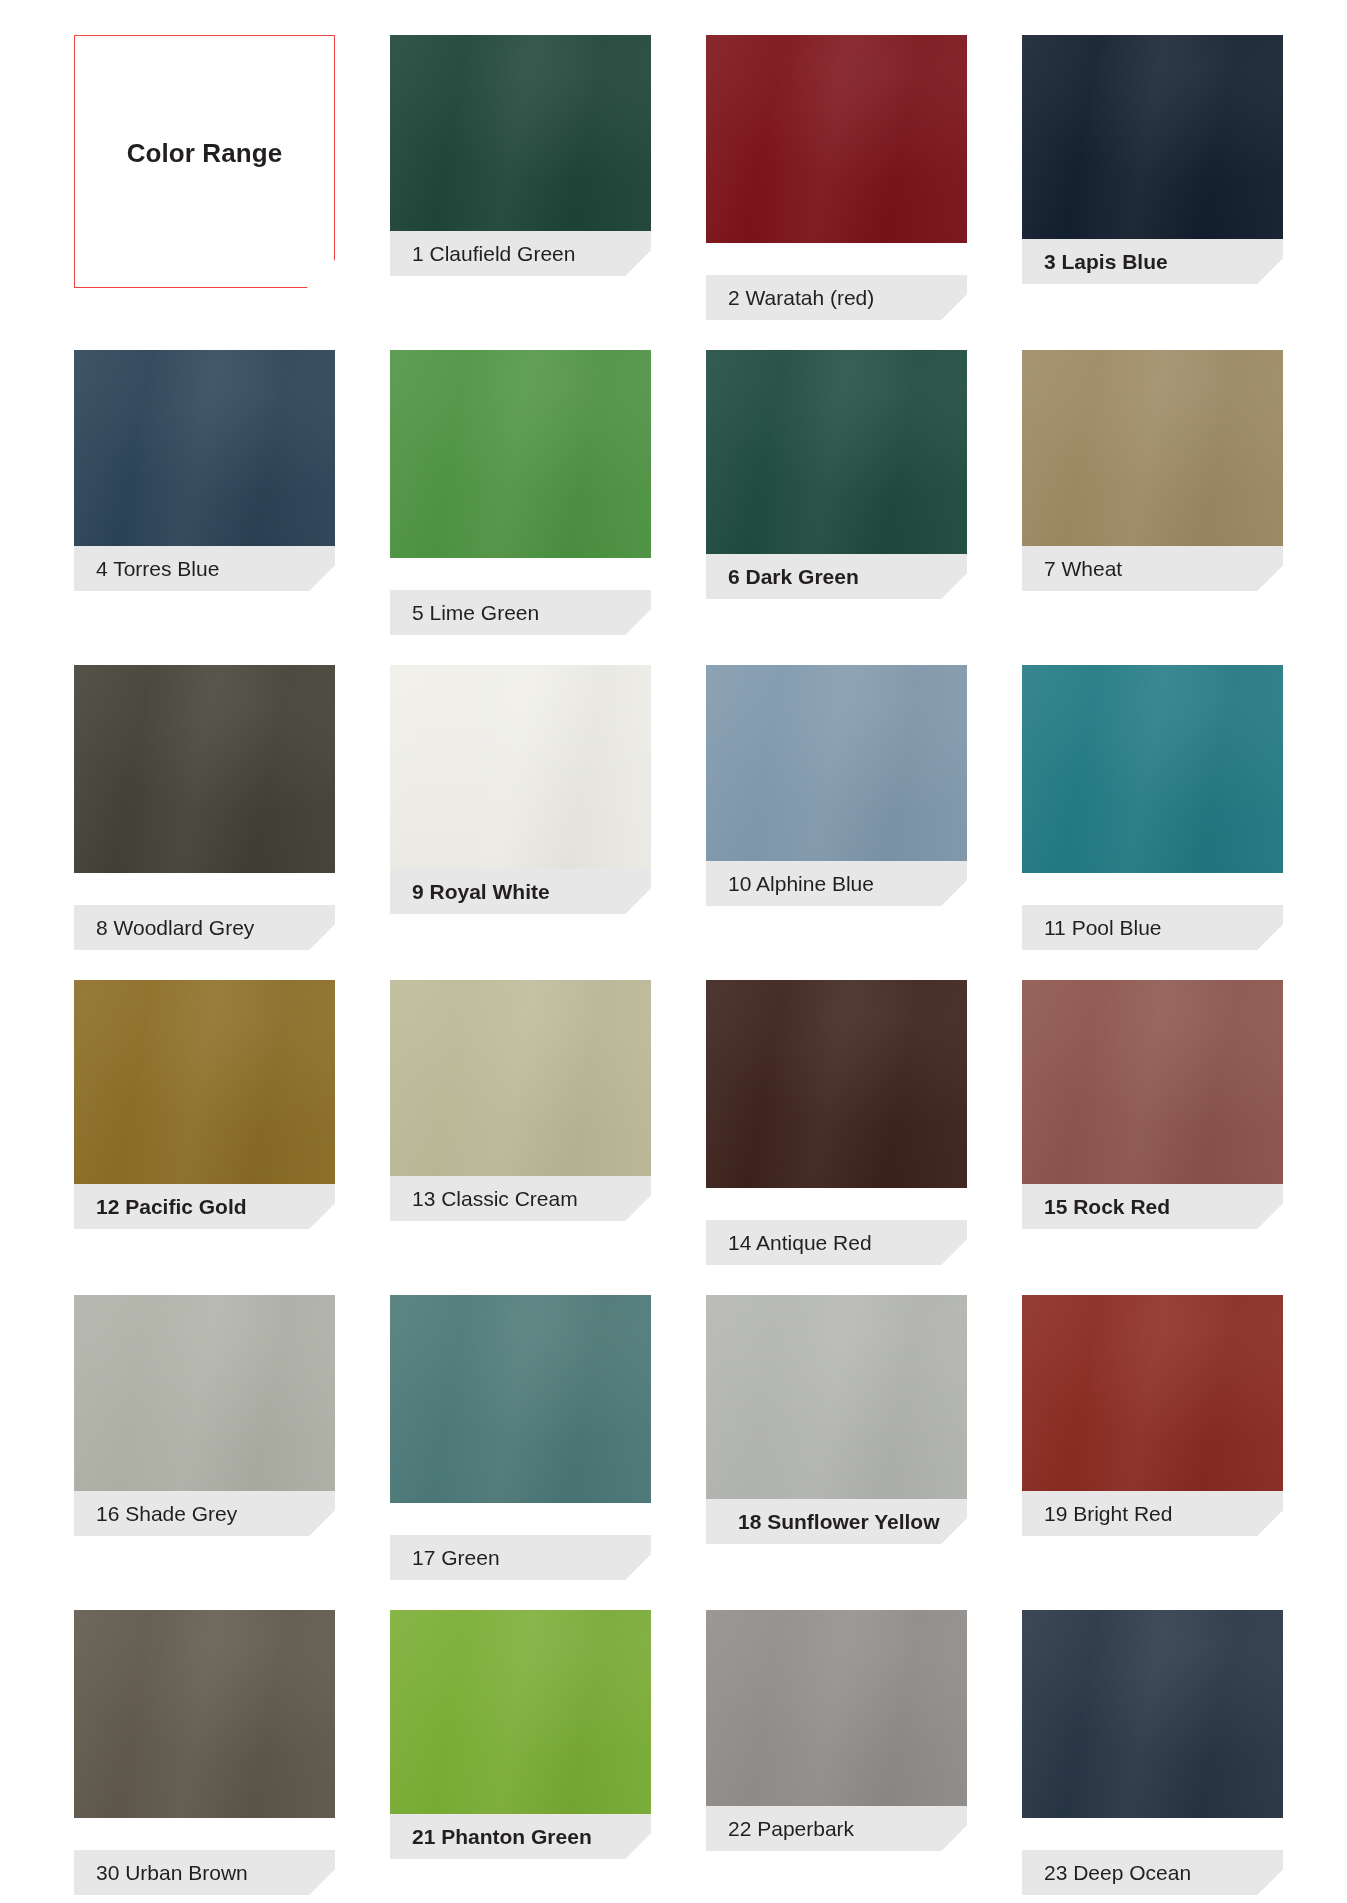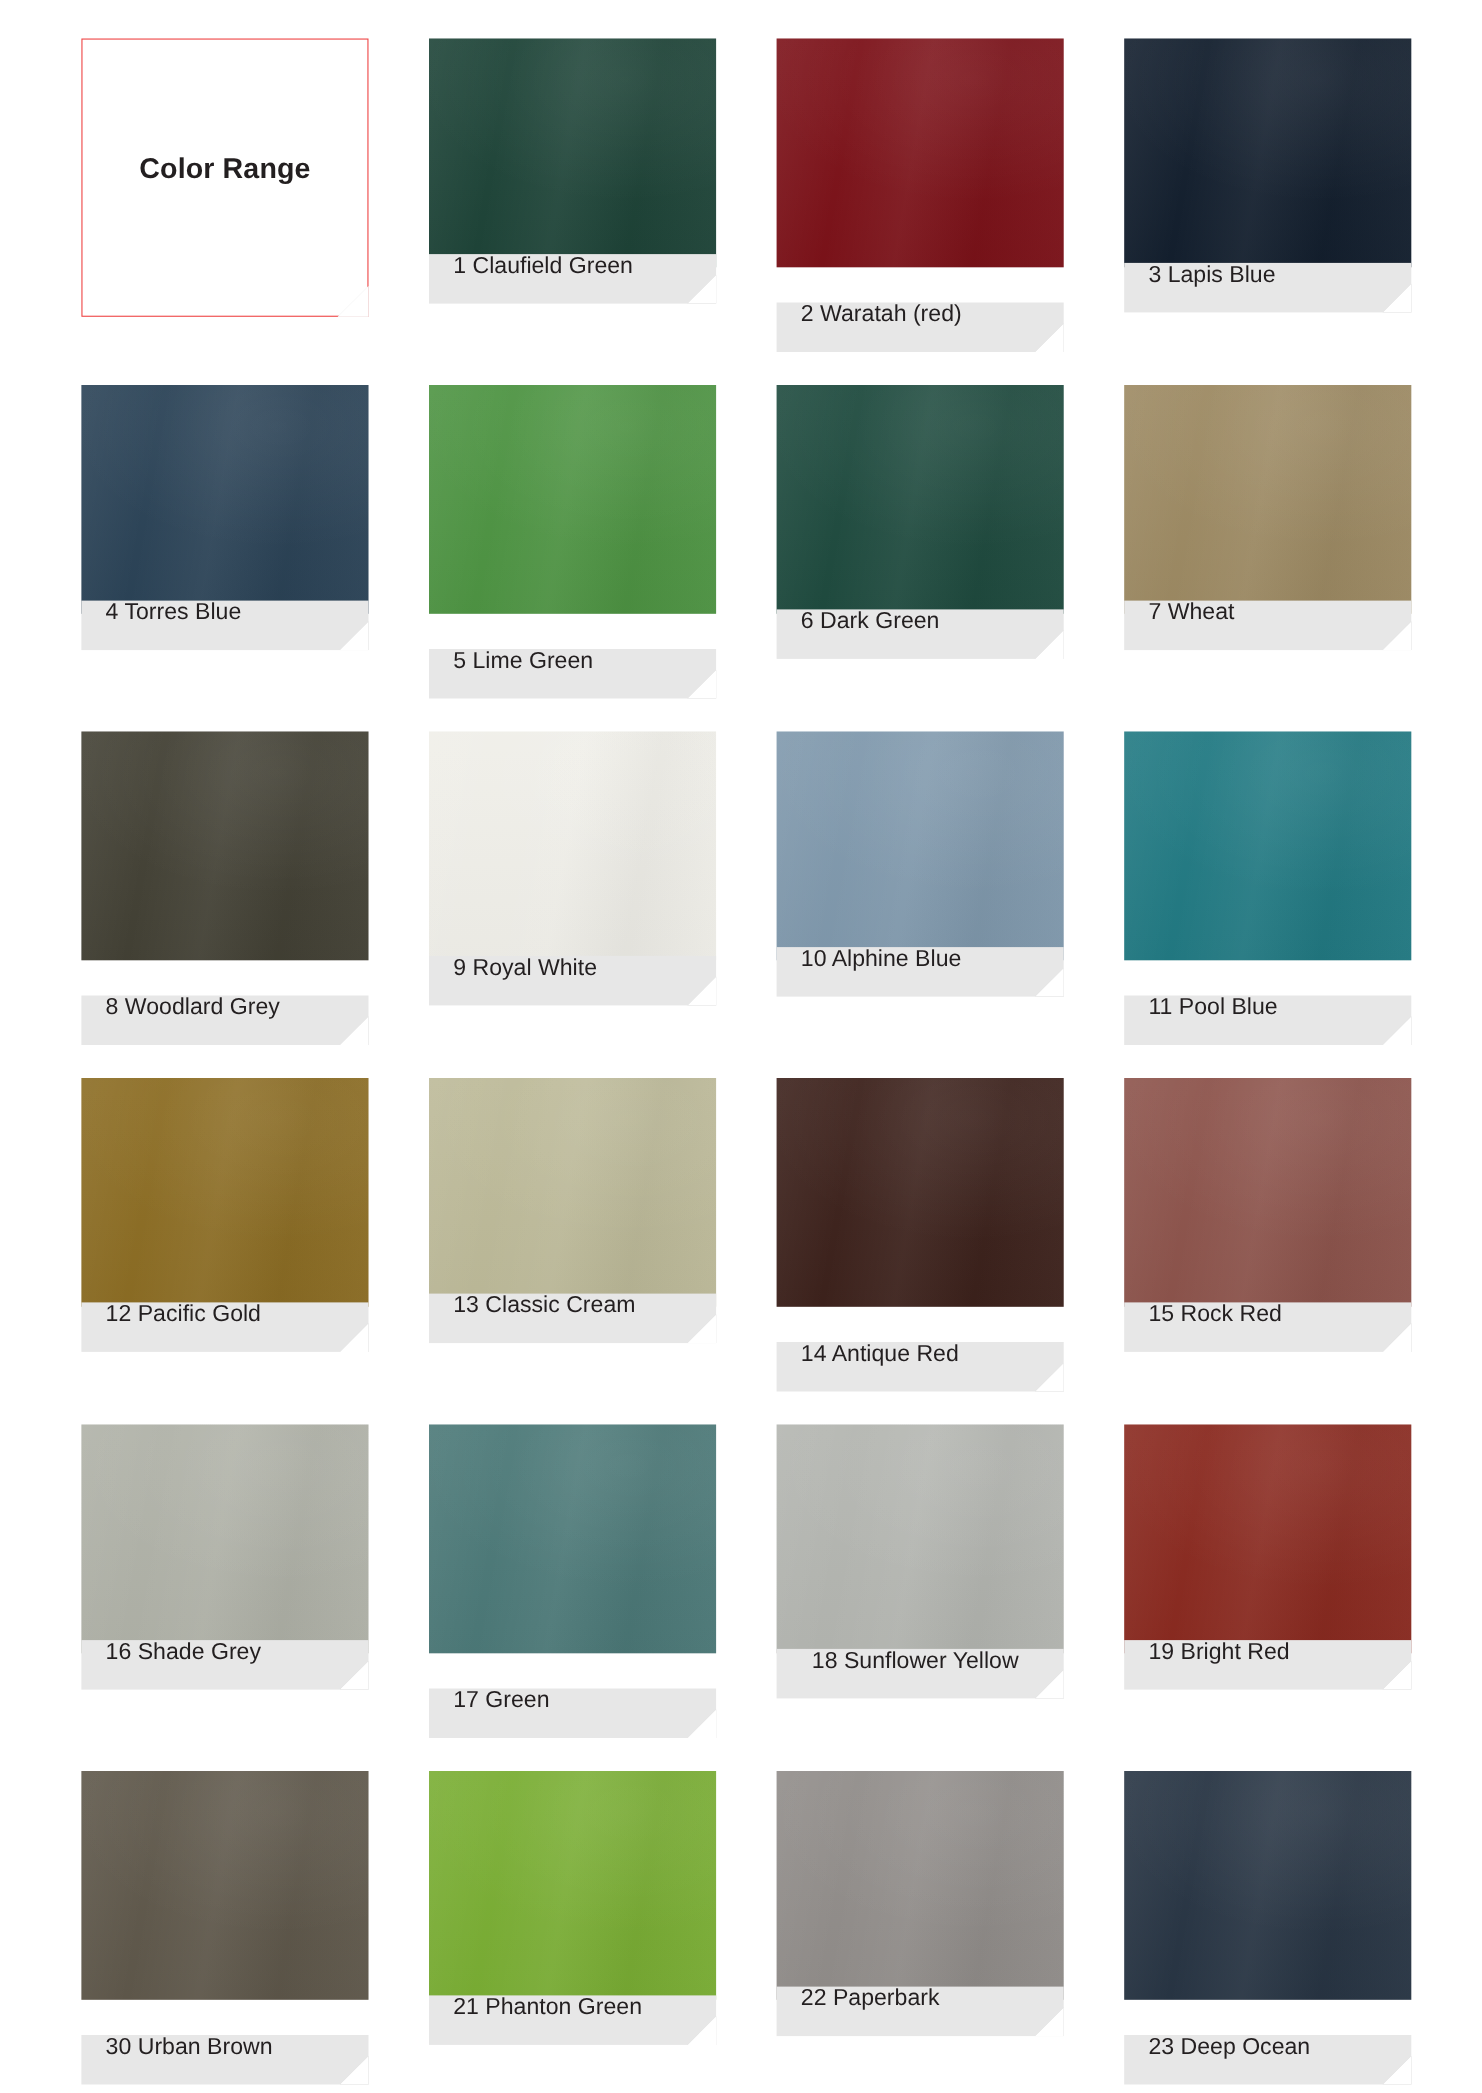--- a/index.html
+++ b/index.html
@@ -102,20 +102,21 @@
     pointer-events: none;
   }
 
   .label-strip {
     position: absolute;
     left: 0;
     width: 261px;
     height: 45px;
     background: #e7e7e7;
     display: flex;
+    align-items: center;
   }
   .label-strip .label-text {
     font-size: 21px;
     color: #231f20;
     padding-left: 22px;
     white-space: nowrap;
     line-height: 1;
   }
   .label-strip .strip-fold {
     position: absolute;
@@ -132,21 +133,21 @@
     bottom: 0;
     width: 0;
     height: 0;
     border-right: 26px solid #ffffff;
     border-top: 26px solid transparent;
   }
 
   
   .strip-a { top: 196px; }
   .strip-b { top: 200px; margin-top: 40px; }
-  .strip-c { top: 204px; }
+  .strip-c { top: 204px; font-weight: bold; }
 
   .label-narrow .label-text { padding-left: 32px; }
 </style>
 </head>
 <body>
 
 <div class="sheet">
   <div class="grid">
 
     <div class="title-card">

